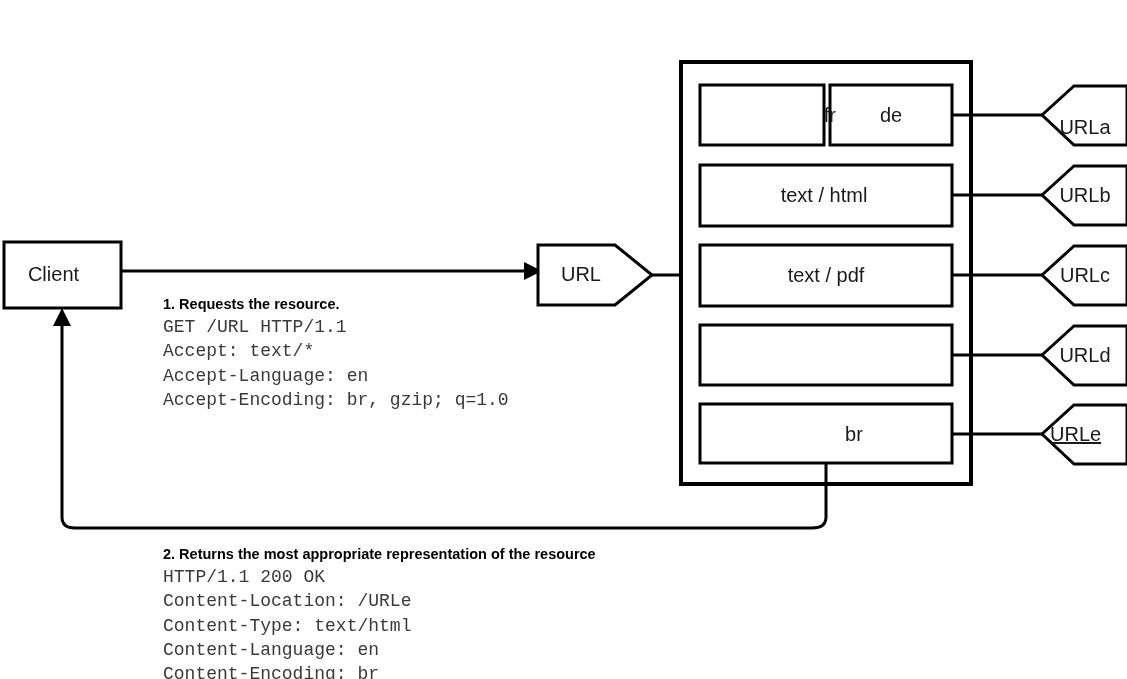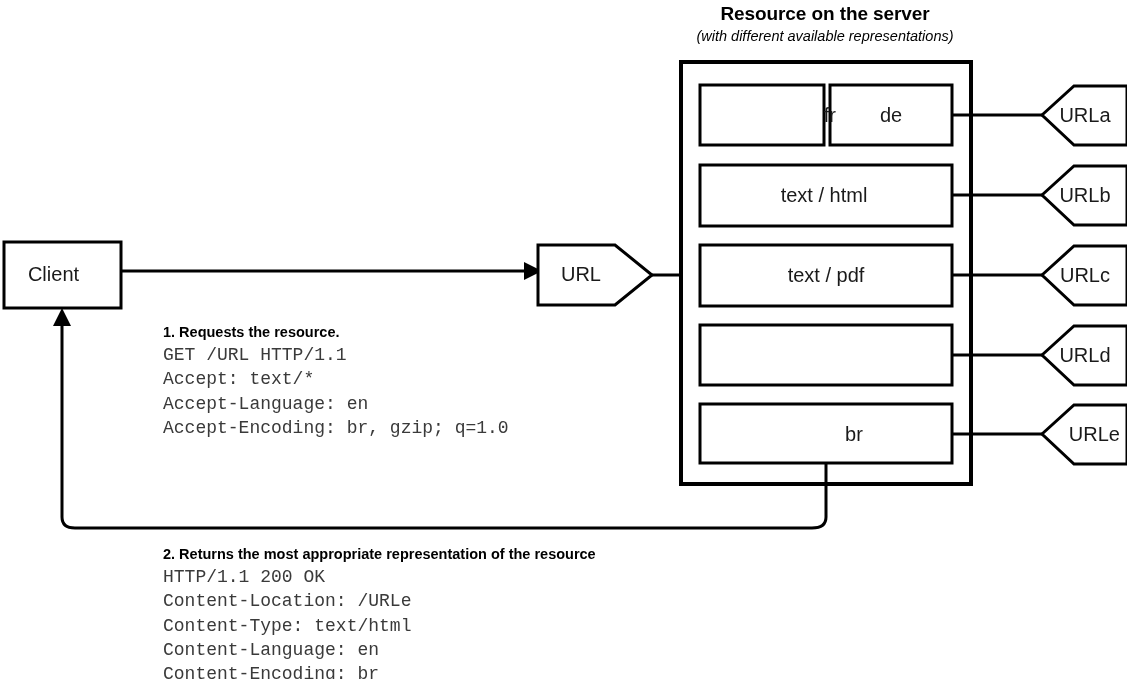--- a/index.html
+++ b/index.html
@@ -66,21 +66,21 @@
     white-space: nowrap;
     color: #000;
   }
   .msg-body {
     font-family: "Liberation Mono", monospace;
     font-size: 18px;
     line-height: 24.3px;
     white-space: pre;
     color: #3a3a3a;
   }
-  #request-block { left: 163px; top: 294px; margin-top: 28px; }
+  #request-block { left: 163px; top: 294px; }
   #response-block { left: 163px; top: 544px; }
 </style>
 </head>
 <body>
 
 <div id="canvas">
 
   <svg class="layer" viewBox="0 0 1127 679">
 
     <rect x="4" y="242" width="117" height="66" fill="#ffffff" stroke="#000000" stroke-width="3"></rect>
@@ -110,40 +110,36 @@
     <polygon points="1042,115 1074,86 1127,86 1127,145 1074,145" fill="#ffffff" stroke="#000000" stroke-width="3"></polygon>
     <polygon points="1042,195 1074,166 1127,166 1127,225 1074,225" fill="#ffffff" stroke="#000000" stroke-width="3"></polygon>
     <polygon points="1042,275 1074,246 1127,246 1127,305 1074,305" fill="#ffffff" stroke="#000000" stroke-width="3"></polygon>
     <polygon points="1042,355 1074,326 1127,326 1127,385 1074,385" fill="#ffffff" stroke="#000000" stroke-width="3"></polygon>
     <polygon points="1042,434 1074,405 1127,405 1127,464 1074,464" fill="#ffffff" stroke="#000000" stroke-width="3"></polygon>
 
     <path d="M 826,463 L 826,517 Q 826,528 812,528 L 75,528 Q 62,528 62,517 L 62,322" fill="none" stroke="#000000" stroke-width="3"></path>
     <polygon points="62,308 53,326 71,326" fill="#000000"></polygon>
   </svg>
 
-  <div class="abs" id="title-block">
-    <div id="server-title">Resource on the server</div>
-    <div id="server-subtitle">(with different available representations)</div>
-  </div>
 
   <div class="abs node-label" style="left:4px; top:264px; width:99px; text-align:center;">Client</div>
 
   <div class="abs node-label" style="left:538px; top:264px; width:86px; text-align:center;">URL</div>
 
   <div class="abs node-label" style="left:700px; top:105px; width:136px; text-align:right;">fr</div>
   <div class="abs node-label" style="left:830px; top:105px; width:122px; text-align:center;">de</div>
   <div class="abs node-label" style="left:700px; top:185px; width:248px; text-align:center;">text / html</div>
   <div class="abs node-label" style="left:700px; top:265px; width:252px; text-align:center;">text / pdf</div>
   <div class="abs node-label" style="left:700px; top:424px; width:252px; text-align:center;padding-left:28px;">br</div>
 
-  <div class="abs node-label" style="left:1050px; top:105px; width:70px; text-align:center;">URLa</div>
+  <div class="abs node-label" style="left:1050px; top:117px; width:70px; text-align:center;">URLa</div>
   <div class="abs node-label" style="left:1050px; top:185px; width:70px; text-align:center;">URLb</div>
   <div class="abs node-label" style="left:1050px; top:265px; width:70px; text-align:center;">URLc</div>
   <div class="abs node-label" style="left:1050px; top:345px; width:70px; text-align:center;">URLd</div>
-  <div class="abs node-label" style="left:1050px; top:424px; width:70px; text-align:right;">URLe</div>
+  <div class="abs node-label" style="left:1050px; top:424px; width:70px; text-align:left;text-decoration:underline;">URLe</div>
 
   <div class="abs" id="request-block">
     <div class="msg-heading">1. Requests the resource.</div>
     <div class="msg-body">GET /URL HTTP/1.1
 Accept: text/*
 Accept-Language: en
 Accept-Encoding: br, gzip; q=1.0</div>
   </div>
 
   <div class="abs" id="response-block">

